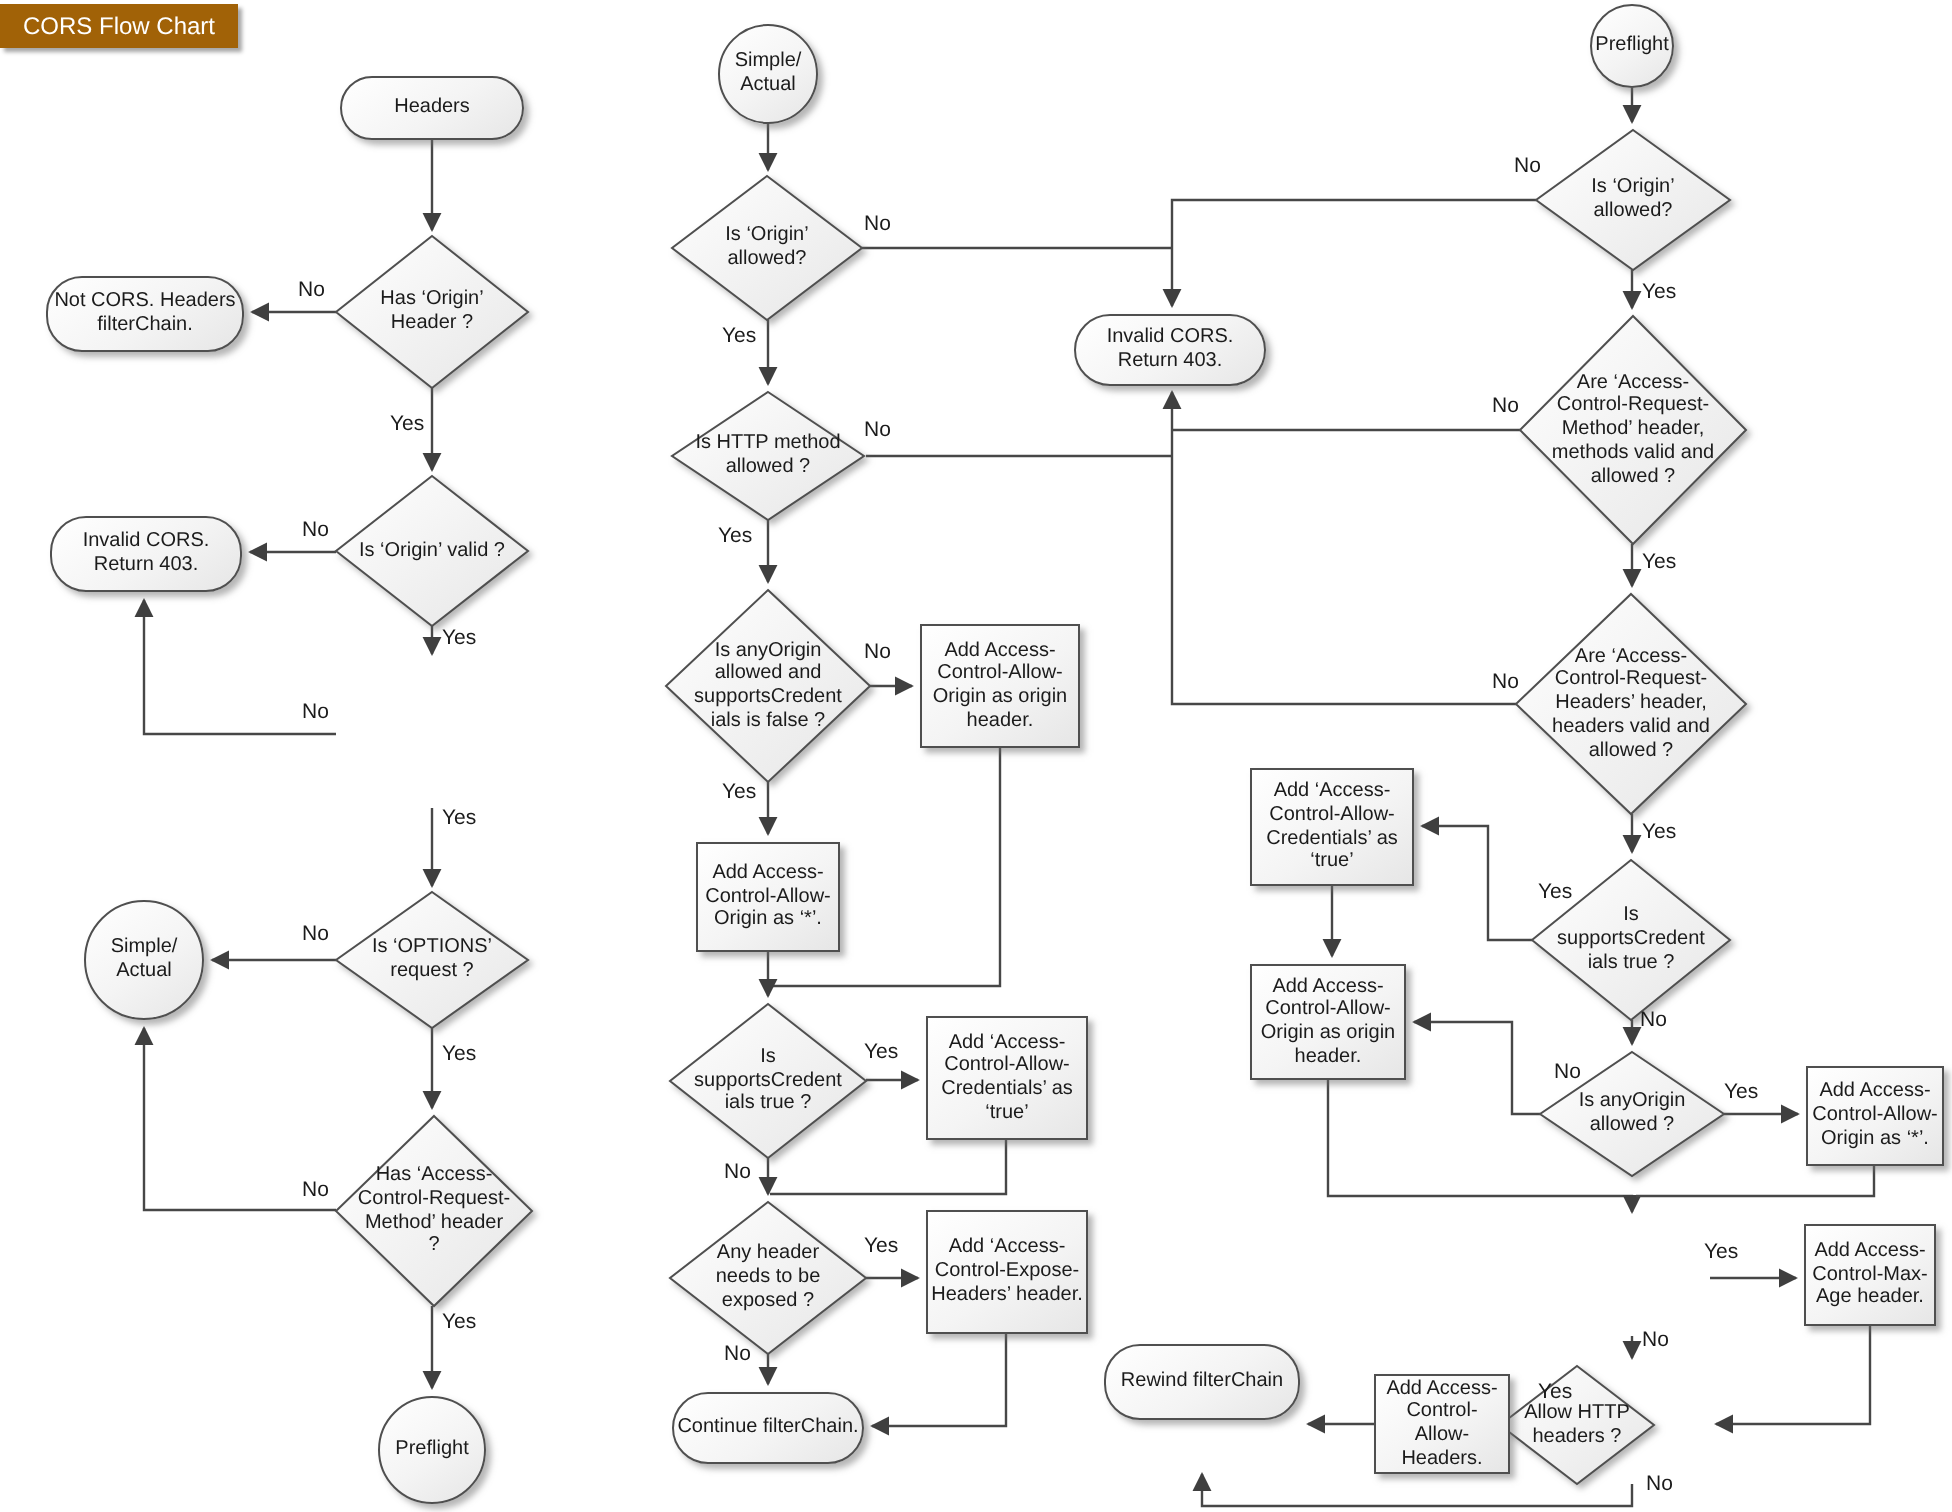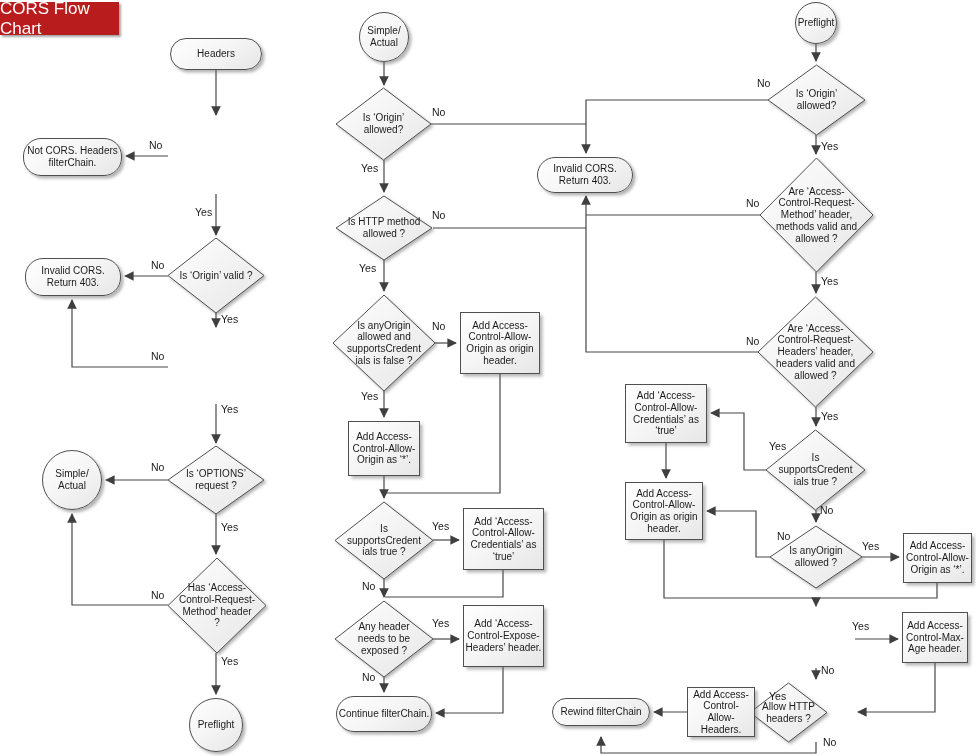--- a/index.html
+++ b/index.html
@@ -1,21 +1,21 @@
 <!DOCTYPE html>
 <html><head>
 <meta charset="utf-8">
 <style>
   html,body{margin:0;padding:0;}
   body{width:976px;height:756px;background:#ffffff;font-family:"Liberation Sans",sans-serif;position:relative;overflow:hidden;}
   #canvas{position:absolute;left:0;top:0;width:976px;height:756px;}
   #edges{position:absolute;left:0;top:0;z-index:0;}
   #edges polyline{fill:none;stroke:#474747;stroke-width:1.2;}
-  .title{position:absolute;left:0;top:2px;width:119px;height:33px;background:#b91c1c;color:#ffffff;
-         display:flex;align-items:center;justify-content:center;font-size:17px;z-index:4;
+  .title{position:absolute;left:0;top:2px;width:119px;height:22px;background:#a16207;color:#ffffff;
+         display:flex;align-items:center;justify-content:center;font-size:12px;z-index:4;
          box-shadow:2px 2px 2px rgba(0,0,0,0.35);}
   .node{position:absolute;display:flex;align-items:center;justify-content:center;box-sizing:border-box;z-index:2;}
   .ntext{white-space:pre-line;text-align:center;font-size:10px;line-height:1.17;color:#1b1b1b;position:relative;z-index:2;}
   .stadium,.circle,.rect{border:1px solid #4f4f4f;
      background:linear-gradient(145deg,#ffffff 0%,#f4f4f4 55%,#e6e6e6 100%);
      box-shadow:2.5px 2.5px 3px rgba(110,110,110,0.5);}
   .stadium{border-radius:18px;}
   .circle{border-radius:50%;}
   .dsvg{position:absolute;left:0;top:0;width:100%;height:100%;overflow:visible;z-index:1;
         filter:drop-shadow(2.5px 2.5px 1.5px rgba(110,110,110,0.5));}
@@ -86,20 +86,27 @@
   <polyline points="778,712 759,712" marker-end="url(#arr)"></polyline>
   <polyline points="687,712 654,712" marker-end="url(#arr)"></polyline>
   <polyline points="816,742 816,753 601,753 601,737" marker-end="url(#arr)"></polyline>
 </svg>
 
 <div class="title">CORS Flow Chart</div>
 
 <div class="node stadium" style="left:170px;top:38px;width:92px;height:32px">
   <div class="ntext">Headers</div>
     </div>
+<div class="node diamond" style="left:168px;top:118px;width:96px;height:76px">
+  <svg class="dsvg" viewBox="0 0 100 100" preserveAspectRatio="none">
+        <polygon points="50,0 100,50 50,100 0,50"></polygon>
+      </svg>
+  <div class="ntext">Has ‘Origin’
+Header ?</div>
+    </div>
 <div class="node stadium" style="left:23px;top:138px;width:99px;height:38px">
   <div class="ntext">Not CORS. Headers
 filterChain.</div>
     </div>
 <div class="node diamond" style="left:168px;top:238px;width:96px;height:75px">
   <svg class="dsvg" viewBox="0 0 100 100" preserveAspectRatio="none">
         <polygon points="50,0 100,50 50,100 0,50"></polygon>
       </svg>
   <div class="ntext">Is ‘Origin’ valid ?</div>
     </div>
@@ -277,21 +284,21 @@
       </svg>
   <div class="ntext">Allow HTTP
 headers ?</div>
     </div>
 <div class="node rect" style="left:687px;top:687px;width:68px;height:50px">
   <div class="ntext">Add Access-
 Control-
 Allow-
 Headers.</div>
     </div>
-<div class="node stadium" style="left:552px;top:698px;width:98px;height:28px">
+<div class="node stadium" style="left:552px;top:672px;width:98px;height:38px">
   <div class="ntext">Rewind filterChain</div>
     </div>
 
 <span class="elabel" style="left:149px;top:139px">No</span>
 <span class="elabel" style="left:195px;top:206px">Yes</span>
 <span class="elabel" style="left:151px;top:259px">No</span>
 <span class="elabel" style="left:221px;top:313px">Yes</span>
 <span class="elabel" style="left:151px;top:350px">No</span>
 <span class="elabel" style="left:221px;top:403px">Yes</span>
 <span class="elabel" style="left:151px;top:461px">No</span>

